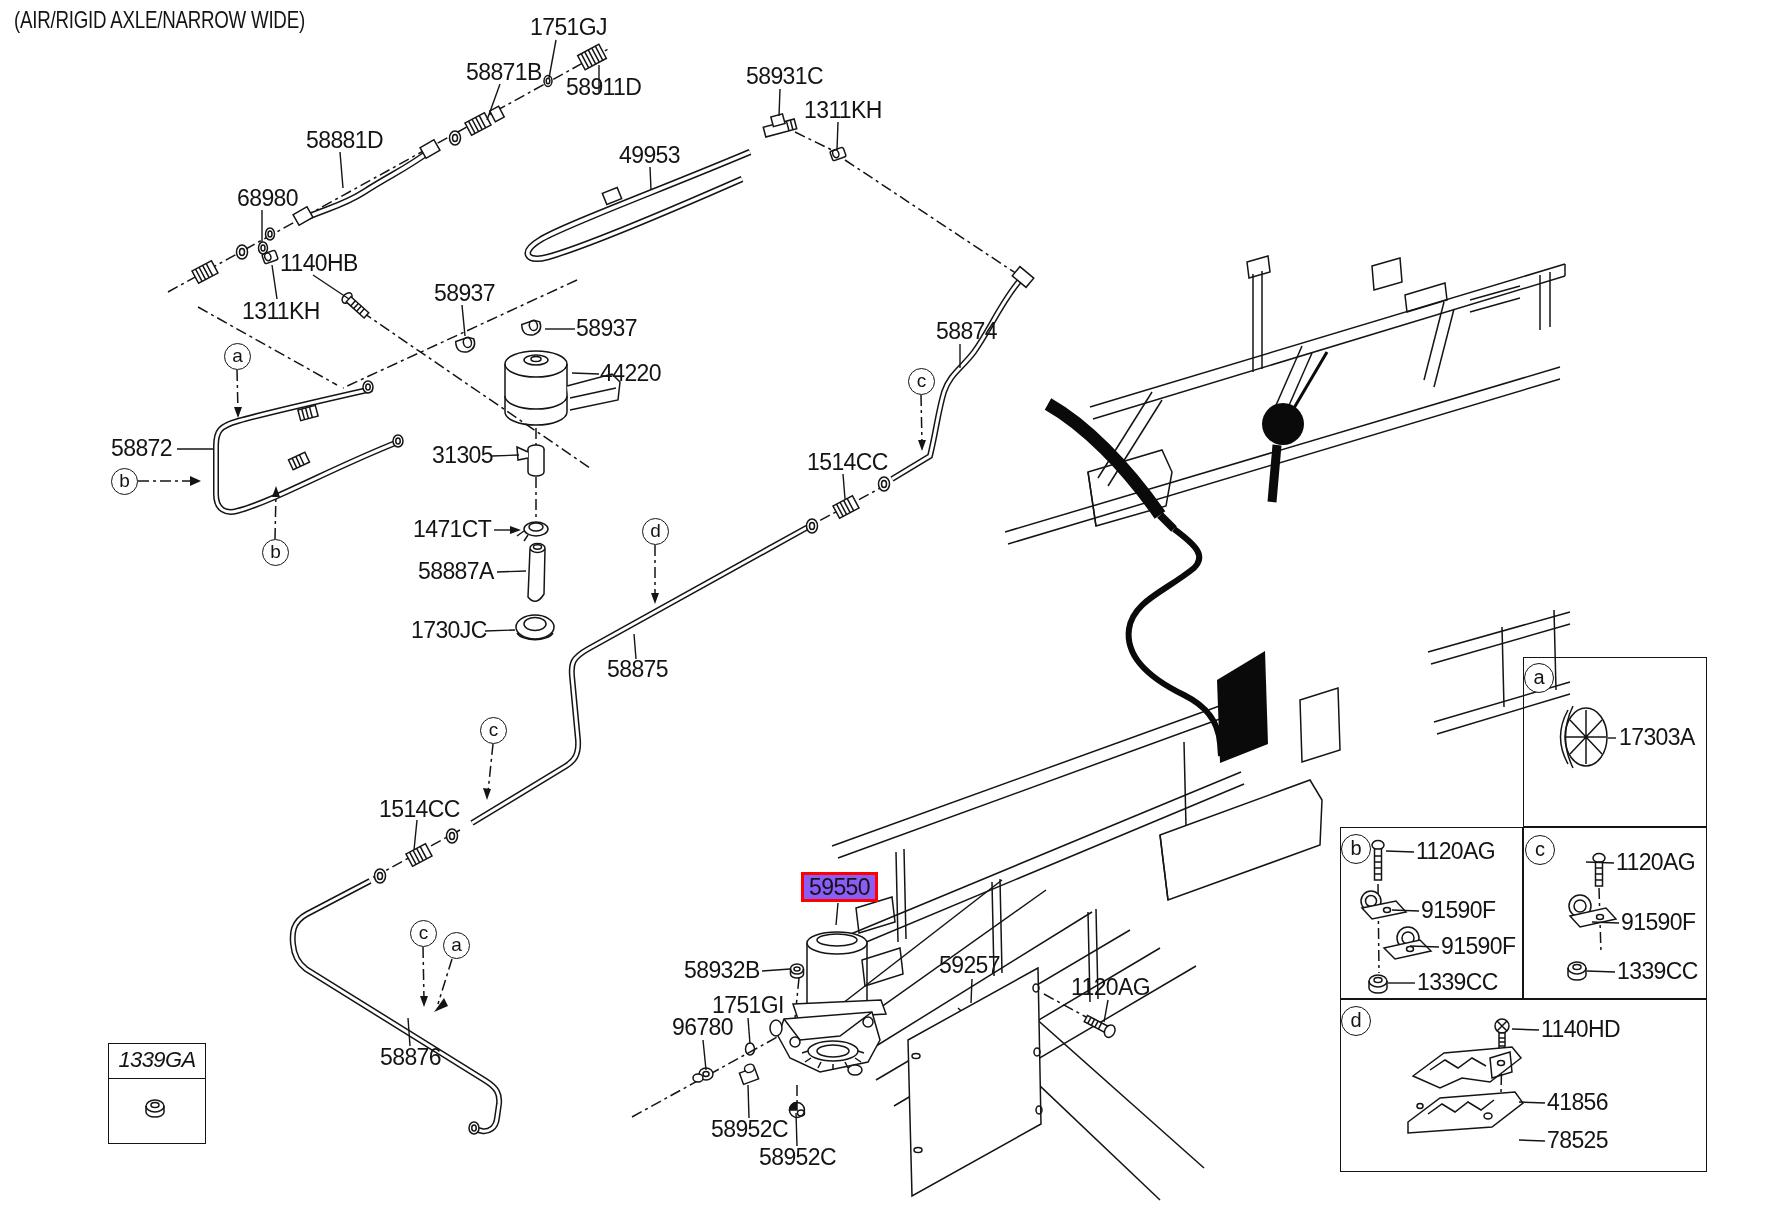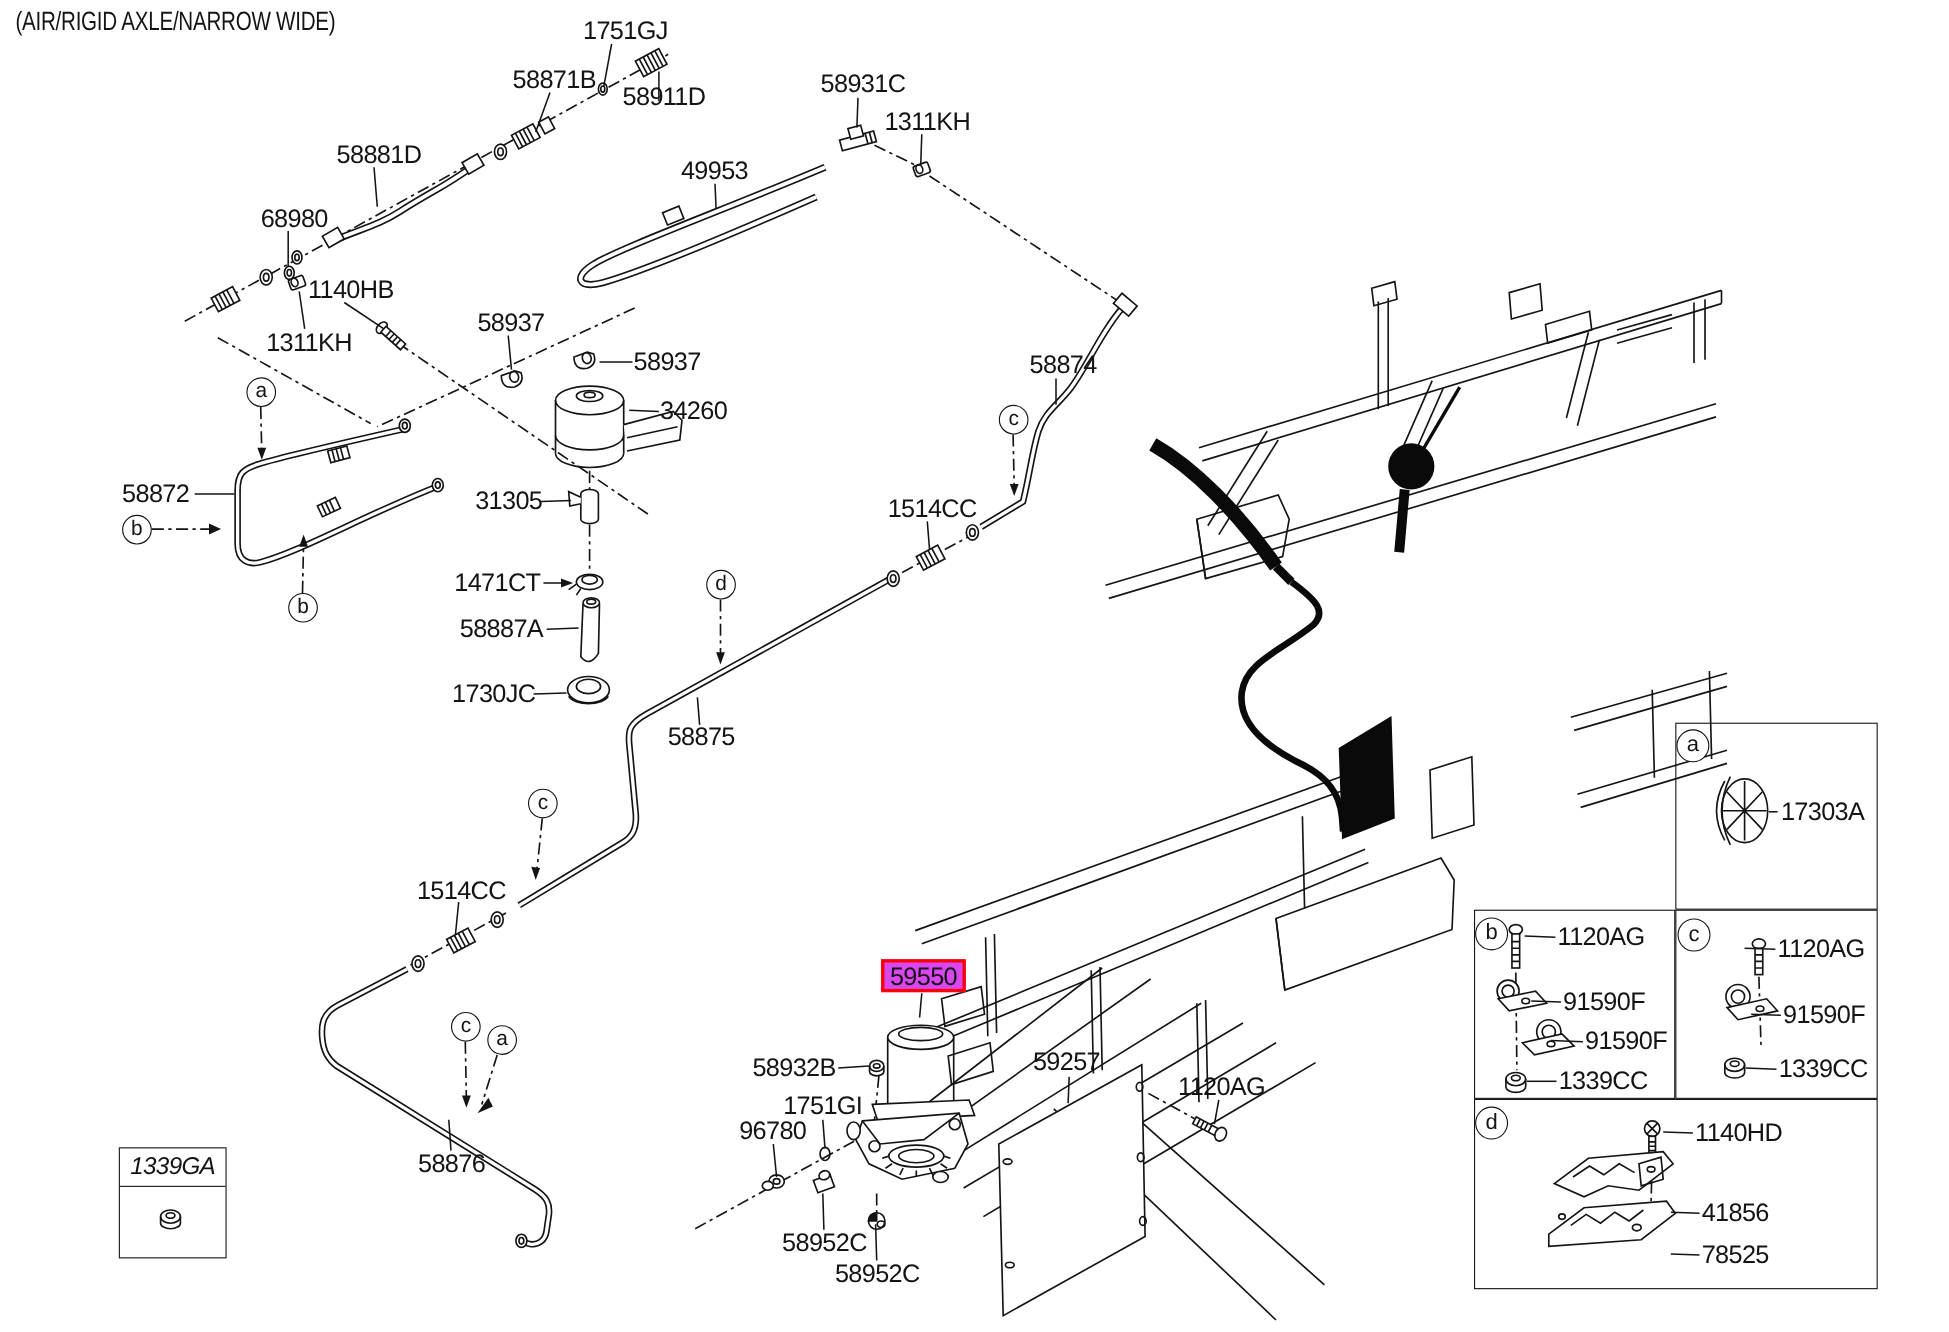--- a/index.html
+++ b/index.html
@@ -7,21 +7,21 @@
          font-family:"Liberation Sans",sans-serif;color:#141414;}
   .stage svg{position:absolute;left:0;top:0;z-index:1;}
   .pl{position:absolute;z-index:3;font-size:23px;line-height:1.02;white-space:nowrap;letter-spacing:-0.6px;}
   .ttl{position:absolute;left:14px;top:6px;z-index:3;font-size:24px;white-space:nowrap;}
   .ttl span{display:inline-block;transform:scaleX(.78);transform-origin:0 50%;letter-spacing:-0.3px;}
   .co{position:absolute;z-index:3;width:27px;height:27px;border:1.8px solid #141414;border-radius:50%;
       box-sizing:border-box;text-align:center;line-height:23px;font-size:19px;background:#fff;}
   .co-lg{width:30px;height:30px;line-height:26px;font-size:20px;}
   .lbox{position:absolute;z-index:2;border:1.6px solid #141414;box-sizing:border-box;}
   .hl{position:absolute;z-index:3;left:801px;top:872px;width:77px;height:30px;border:3px solid #ff0000;
-      box-sizing:border-box;background:#d946ef;text-align:center;font-size:23px;line-height:24px;letter-spacing:-0.6px;}
+      box-sizing:border-box;background:#8b5cf6;text-align:center;font-size:23px;line-height:24px;letter-spacing:-0.6px;}
   .inset{position:absolute;z-index:2;left:108px;top:1043px;width:98px;height:101px;border:1.7px solid #141414;box-sizing:border-box;}
   .inset .hd{height:34px;border-bottom:1.7px solid #141414;text-align:center;font-size:22px;line-height:32px;letter-spacing:-0.6px;font-style:italic;}
 </style>
 </head>
 <body>
 
 <div class="stage">
 
 <svg width="1772" height="1211" viewBox="0 0 1772 1211" stroke="#141414" fill="none" stroke-width="1.5">
 
@@ -462,21 +462,21 @@
 
 <div class="pl" style="left:530px;top:16px">1751GJ</div>
 <div class="pl" style="left:466px;top:61px">58871B</div>
 <div class="pl" style="left:566px;top:76px">58911D</div>
 <div class="pl" style="left:306px;top:129px">58881D</div>
 <div class="pl" style="left:237px;top:187px">68980</div>
 <div class="pl" style="left:280px;top:252px">1140HB</div>
 <div class="pl" style="left:242px;top:300px">1311KH</div>
 <div class="pl" style="left:434px;top:282px">58937</div>
 <div class="pl" style="left:576px;top:317px">58937</div>
-<div class="pl" style="left:600px;top:362px">34260</div>
+<div class="pl" style="left:600px;top:362px">44220</div>
 <div class="pl" style="left:746px;top:65px">58931C</div>
 <div class="pl" style="left:804px;top:99px">1311KH</div>
 <div class="pl" style="left:619px;top:144px">49953</div>
 <div class="pl" style="left:936px;top:320px">58874</div>
 <div class="pl" style="left:111px;top:437px">58872</div>
 <div class="pl" style="left:432px;top:444px">31305</div>
 <div class="pl" style="left:413px;top:518px">1471CT</div>
 <div class="pl" style="left:418px;top:560px">58887A</div>
 <div class="pl" style="left:411px;top:619px">1730JC</div>
 <div class="pl" style="left:607px;top:658px">58875</div>

